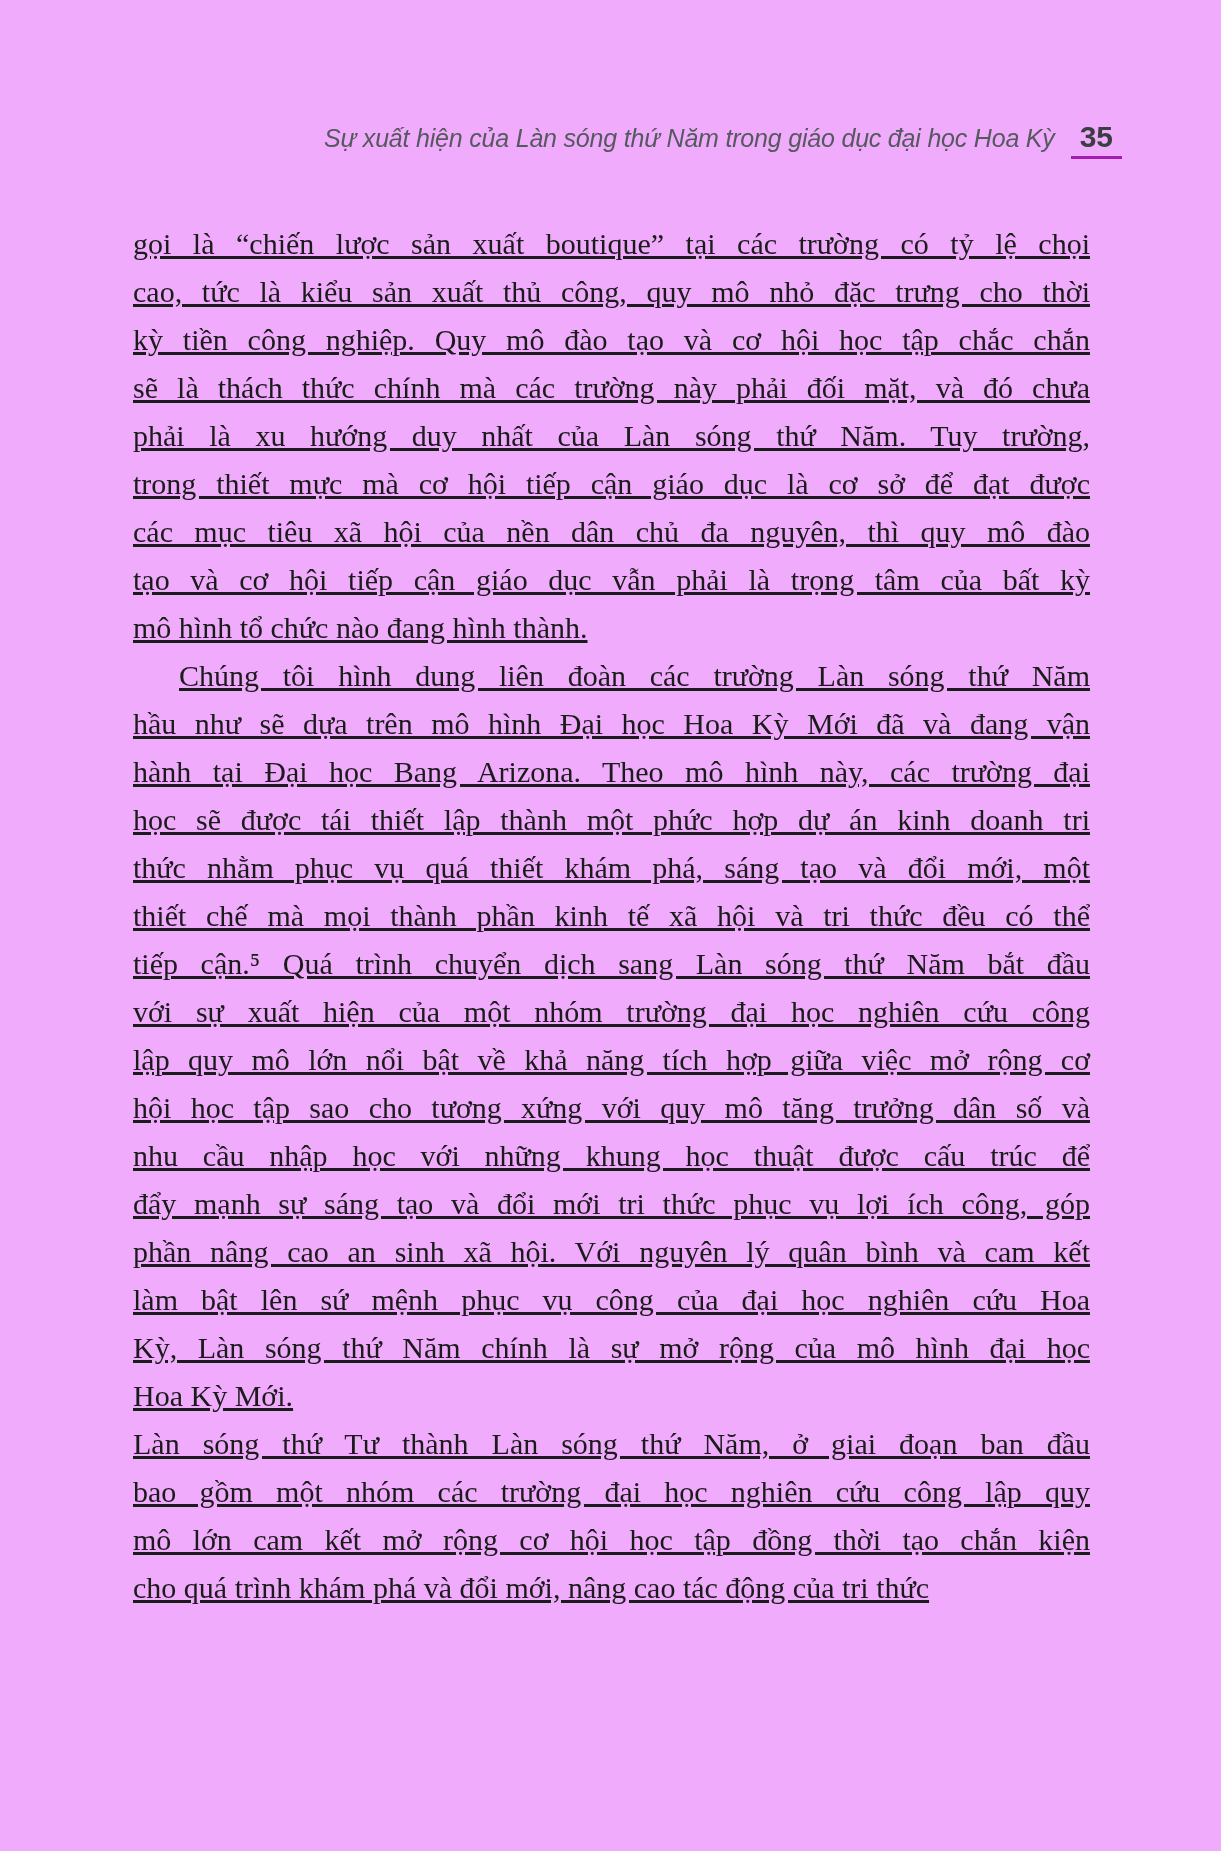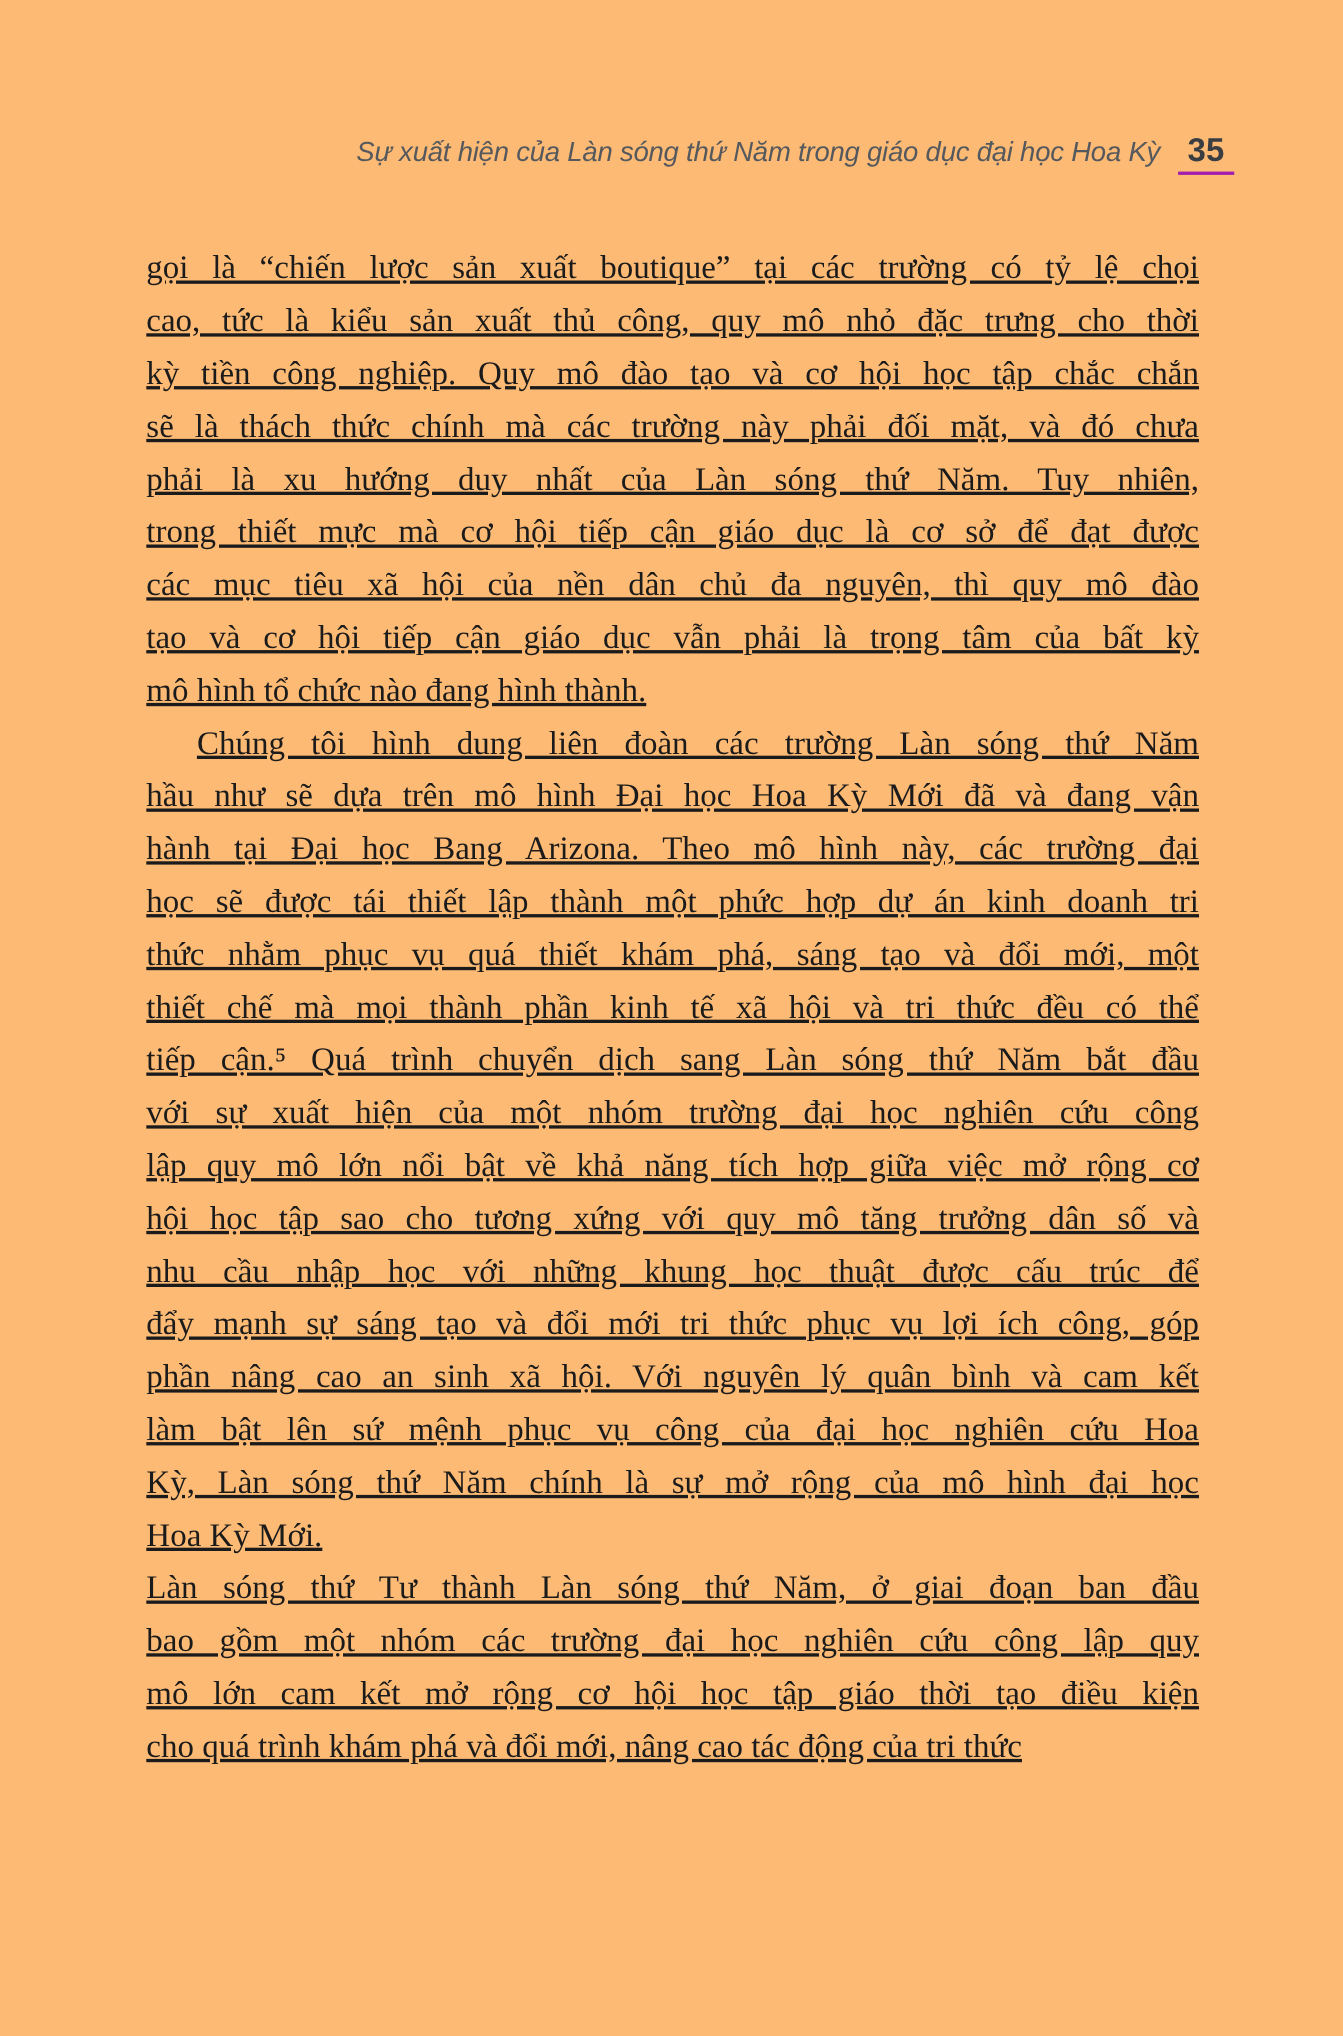--- a/index.html
+++ b/index.html
@@ -1,21 +1,21 @@
 <!DOCTYPE html>
 <html><head>
 <meta charset="utf-8">
 <style>
   * { margin: 0; padding: 0; box-sizing: border-box; }
   html, body { background: #e8e8e8; }
   .page {
     position: relative;
     width: 1221px;
     height: 1851px;
-    background: #fdba74;
+    background: #f0abfc;
     font-family: "Liberation Serif", serif;
     overflow: hidden;
   }
   .running-header {
     position: absolute;
     top: 122px;
     left: 133px;
     width: 975px;
     display: flex;
     justify-content: flex-end;
@@ -70,21 +70,21 @@
   <div class="running-header">
     <span class="running-title">Sự xuất hiện của Làn sóng thứ Năm trong giáo dục đại học Hoa Kỳ</span>
     <span class="page-number">35</span>
   </div>
   <div class="page-body">
       <div class="para">
         <div class="line first">gọi là “chiến lược sản xuất boutique” tại các trường có tỷ lệ chọi</div>
         <div class="line">cao, tức là kiểu sản xuất thủ công, quy mô nhỏ đặc trưng cho thời</div>
         <div class="line">kỳ tiền công nghiệp. Quy mô đào tạo và cơ hội học tập chắc chắn</div>
         <div class="line">sẽ là thách thức chính mà các trường này phải đối mặt, và đó chưa</div>
-        <div class="line">phải là xu hướng duy nhất của Làn sóng thứ Năm. Tuy nhiên,</div>
+        <div class="line">phải là xu hướng duy nhất của Làn sóng thứ Năm. Tuy trường,</div>
         <div class="line">trong thiết mực mà cơ hội tiếp cận giáo dục là cơ sở để đạt được</div>
         <div class="line">các mục tiêu xã hội của nền dân chủ đa nguyên, thì quy mô đào</div>
         <div class="line">tạo và cơ hội tiếp cận giáo dục vẫn phải là trọng tâm của bất kỳ</div>
         <div class="line last">mô hình tổ chức nào đang hình thành.</div>
       </div>
       <div class="para indent">
         <div class="line first">Chúng tôi hình dung liên đoàn các trường Làn sóng thứ Năm</div>
         <div class="line">hầu như sẽ dựa trên mô hình Đại học Hoa Kỳ Mới đã và đang vận</div>
         <div class="line">hành tại Đại học Bang Arizona. Theo mô hình này, các trường đại</div>
         <div class="line">học sẽ được tái thiết lập thành một phức hợp dự án kinh doanh tri</div>
@@ -97,17 +97,17 @@
         <div class="line">nhu cầu nhập học với những khung học thuật được cấu trúc để</div>
         <div class="line">đẩy mạnh sự sáng tạo và đổi mới tri thức phục vụ lợi ích công, góp</div>
         <div class="line">phần nâng cao an sinh xã hội. Với nguyên lý quân bình và cam kết</div>
         <div class="line">làm bật lên sứ mệnh phục vụ công của đại học nghiên cứu Hoa</div>
         <div class="line">Kỳ, Làn sóng thứ Năm chính là sự mở rộng của mô hình đại học</div>
         <div class="line last">Hoa Kỳ Mới.</div>
       </div>
       <div class="para indent">
         <div class="line">Làn sóng thứ Tư thành Làn sóng thứ Năm, ở giai đoạn ban đầu</div>
         <div class="line">bao gồm một nhóm các trường đại học nghiên cứu công lập quy</div>
-        <div class="line">mô lớn cam kết mở rộng cơ hội học tập giáo thời tạo điều kiện</div>
+        <div class="line">mô lớn cam kết mở rộng cơ hội học tập đồng thời tạo chắn kiện</div>
         <div class="line last">cho quá trình khám phá và đổi mới, nâng cao tác động của tri thức</div>
       </div>
     </div>
 </div>
 
 </body></html>

